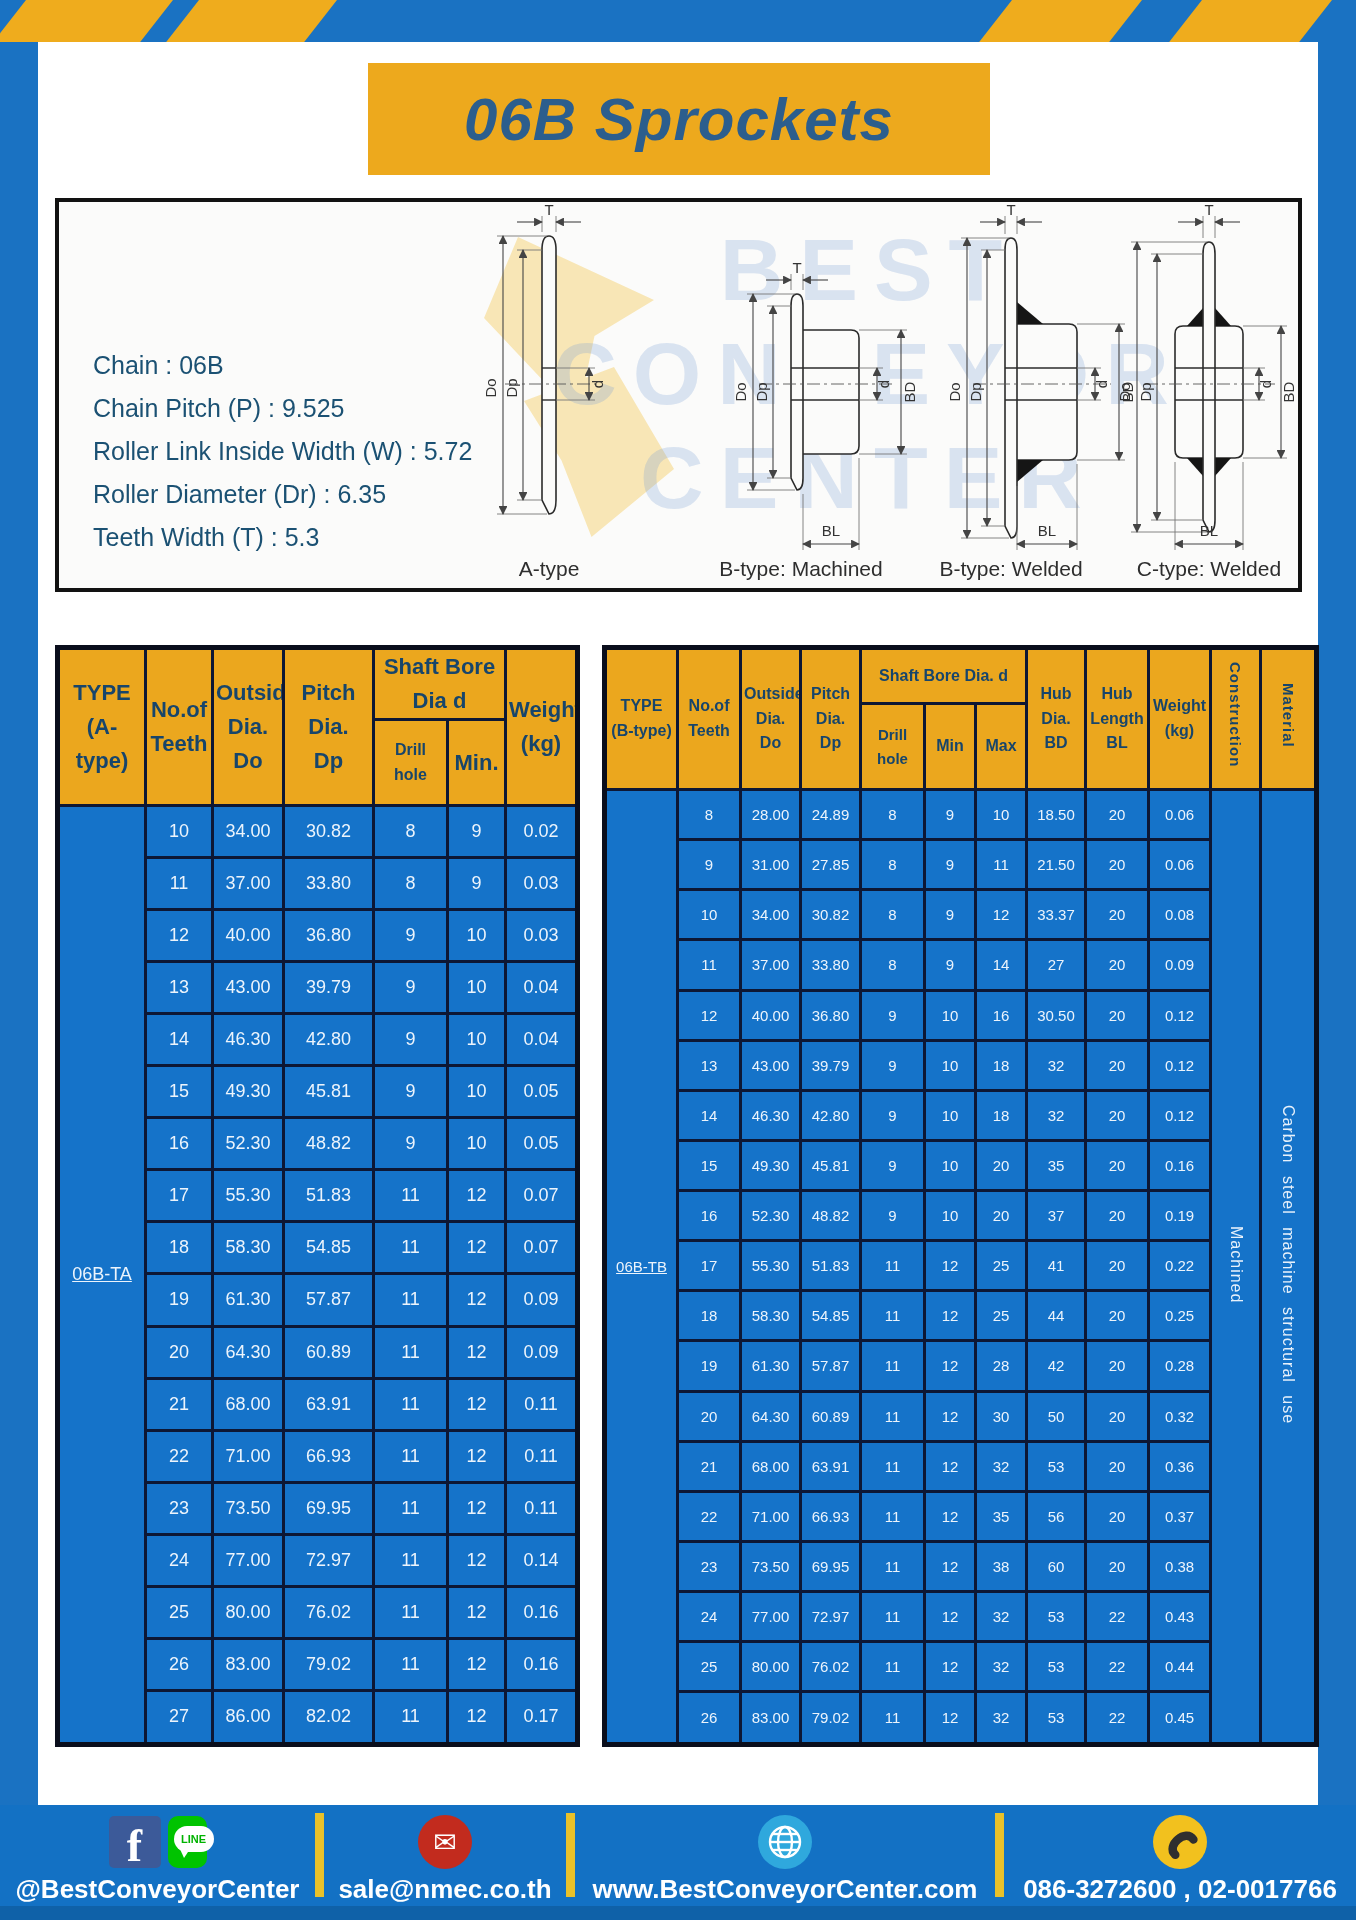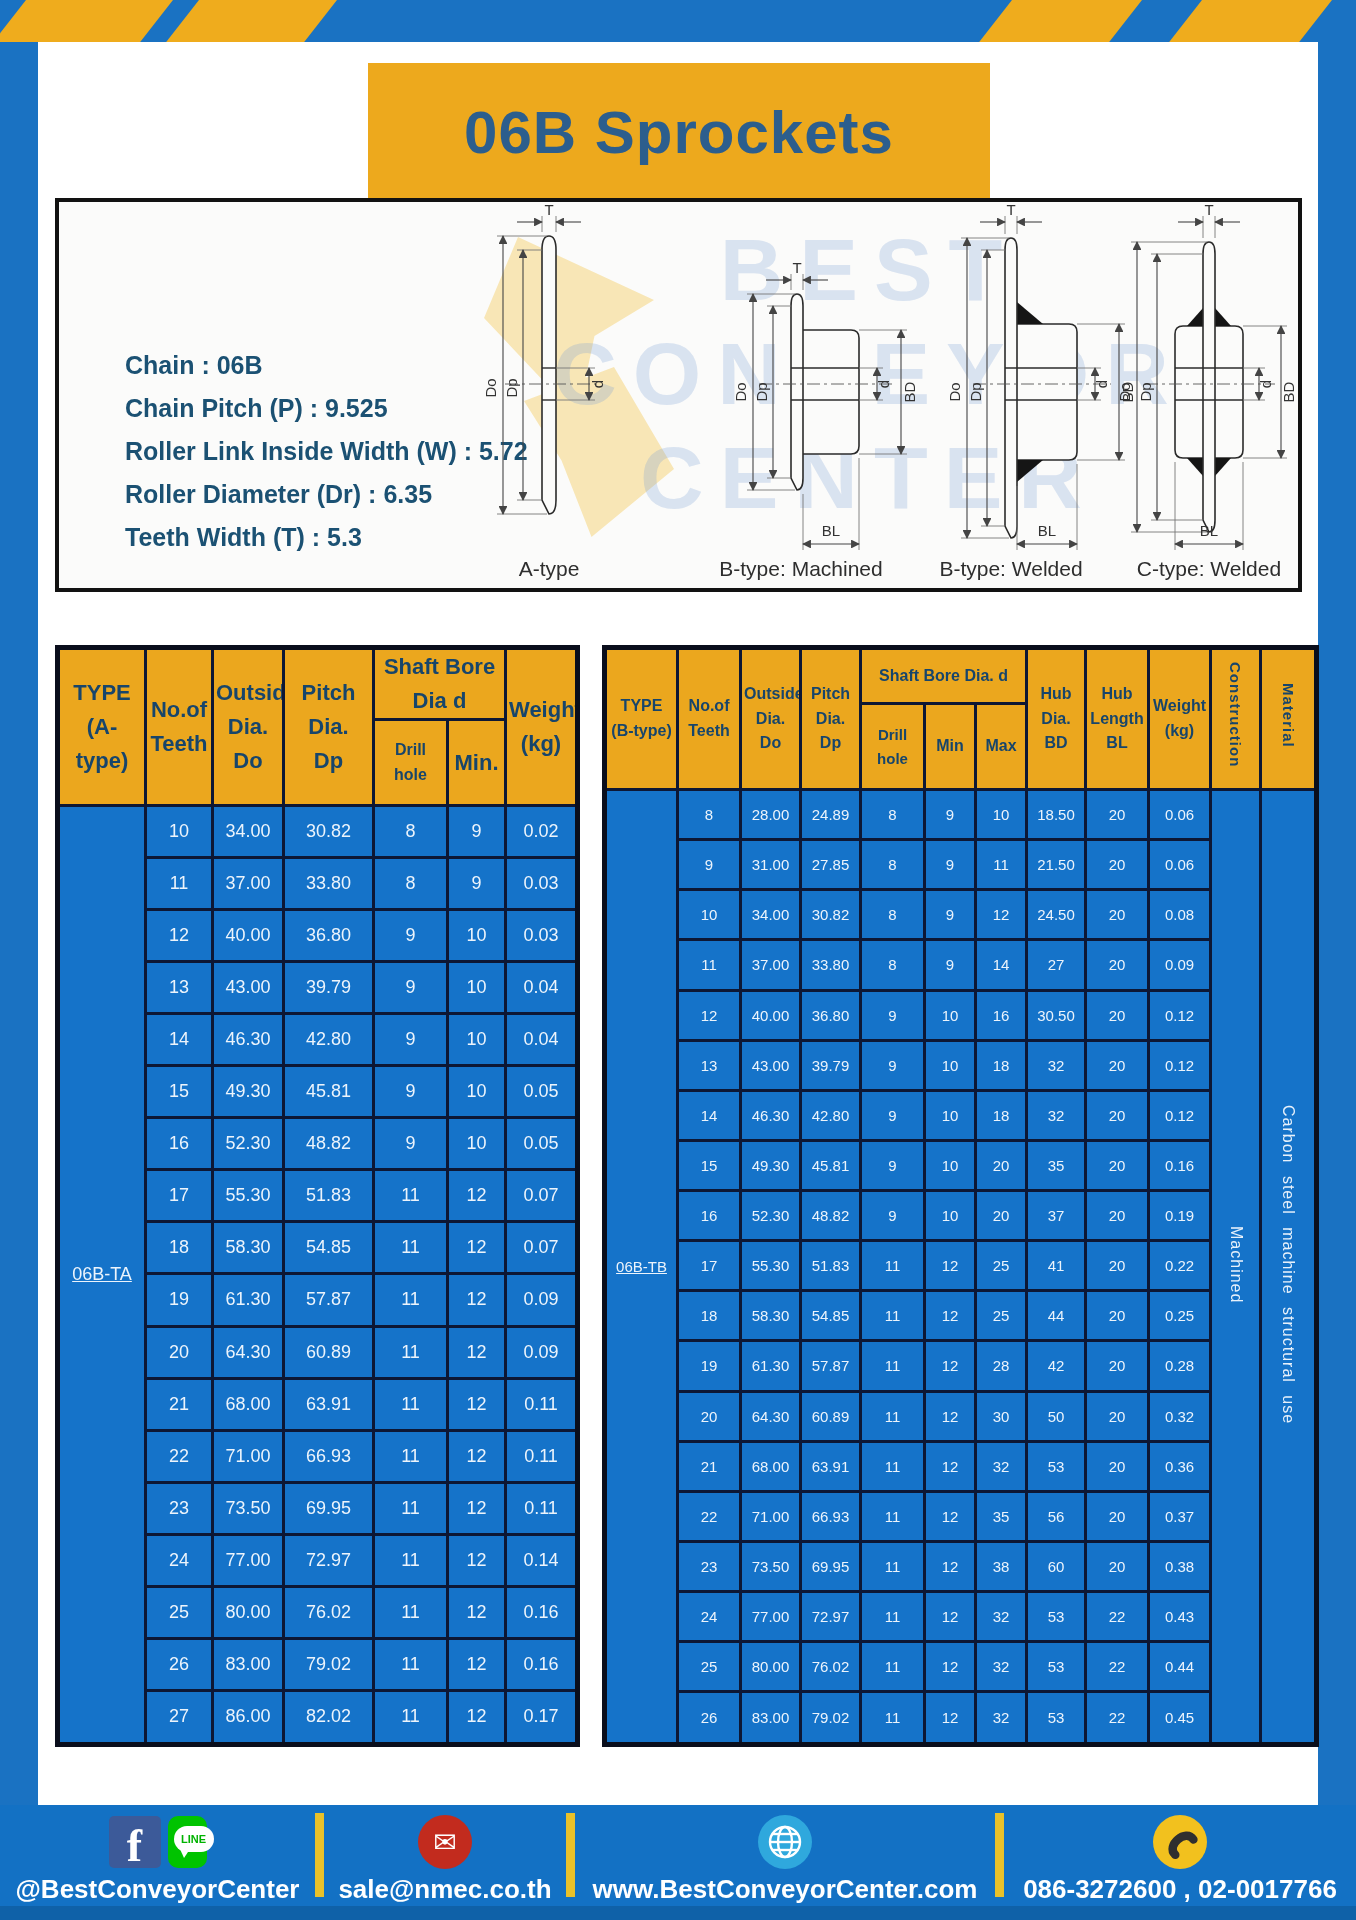--- a/index.html
+++ b/index.html
@@ -8,37 +8,37 @@
   .page{position:absolute;inset:0;}
 
   
   .top-band{position:absolute;left:0;top:0;width:1356px;height:42px;background:#1A72C2;overflow:hidden;}
   .stripe{position:absolute;top:0;height:42px;background:#EFAC1D;transform:skewX(-38deg);transform-origin:top left;}
 
   
   .paper{position:absolute;left:38px;top:42px;width:1280px;height:1763px;background:#ffffff;}
 
   
-  .title-box{position:absolute;left:368px;top:63px;width:622px;height:138px;background:#EDA91D;
-             display:flex;align-items:center;justify-content:center;}
+  .title-box{position:absolute;left:368px;top:63px;width:622px;height:112px;background:#EDA91D;
+             display:flex;align-items:center;justify-content:center;font-style:italic;}
   .title-box h1{margin:0;font-size:60px;font-weight:bold;color:#2C5E8D;letter-spacing:1px;}
 
   
   .panel{position:absolute;left:55px;top:198px;width:1247px;height:394px;background:#FBFBFA;
          border:4px solid #121212;box-sizing:border-box;}
   .watermark{position:absolute;left:430px;top:16px;width:760px;text-align:center;z-index:1;
              font-weight:bold;font-size:88px;line-height:104px;letter-spacing:16px;
              color:rgba(118,160,214,0.26);white-space:pre-line;}
   .wm-logo{position:absolute;left:395px;top:35px;width:250px;height:300px;z-index:1;opacity:0.35;}
   .wm-logo .b1{position:absolute;left:30px;top:0;width:170px;height:180px;background:#F3C13A;
                clip-path:polygon(20% 0,100% 35%,65% 55%,55% 100%,0 45%);}
   .wm-logo .b2{position:absolute;left:70px;top:130px;width:150px;height:170px;background:#F3C13A;
                clip-path:polygon(0 20%,60% 0,100% 60%,45% 100%,25% 55%);}
   .specs{position:absolute;left:34px;top:142px;z-index:2;}
-  .specs div{font-size:25px;font-weight:bold;color:#1B5173;line-height:43px;white-space:nowrap;margin-left:32px;}
+  .specs div{font-size:25px;font-weight:normal;color:#1B5173;line-height:43px;white-space:nowrap;}
   .diagram-svg{position:absolute;left:0;top:0;width:1239px;height:386px;z-index:2;}
   .pl{fill:#FBFBFA;stroke:#2B2B2B;stroke-width:1.6;}
   .hb{fill:#FBFBFA;stroke:#2B2B2B;stroke-width:1.6;}
   .weld{fill:#151515;stroke:none;}
   .dim{stroke:#444;stroke-width:1.1;fill:none;}
   .ext{stroke:#777;stroke-width:0.9;}
   .cl{stroke:#555;stroke-width:0.9;stroke-dasharray:13 4 3 4;}
   .bore{stroke:#2B2B2B;stroke-width:1.4;}
   text.dl{font:15px "Liberation Sans",sans-serif;fill:#333;}
   text.tl{font:21px "Liberation Sans",sans-serif;fill:#2E2E2E;}
@@ -518,21 +518,21 @@
             <td>20</td>
             <td>0.06</td>
           </tr>
           <tr>
             <td>10</td>
             <td>34.00</td>
             <td>30.82</td>
             <td>8</td>
             <td>9</td>
             <td>12</td>
-            <td>24.50</td>
+            <td>33.37</td>
             <td>20</td>
             <td>0.08</td>
           </tr>
           <tr>
             <td>11</td>
             <td>37.00</td>
             <td>33.80</td>
             <td>8</td>
             <td>9</td>
             <td>14</td>

